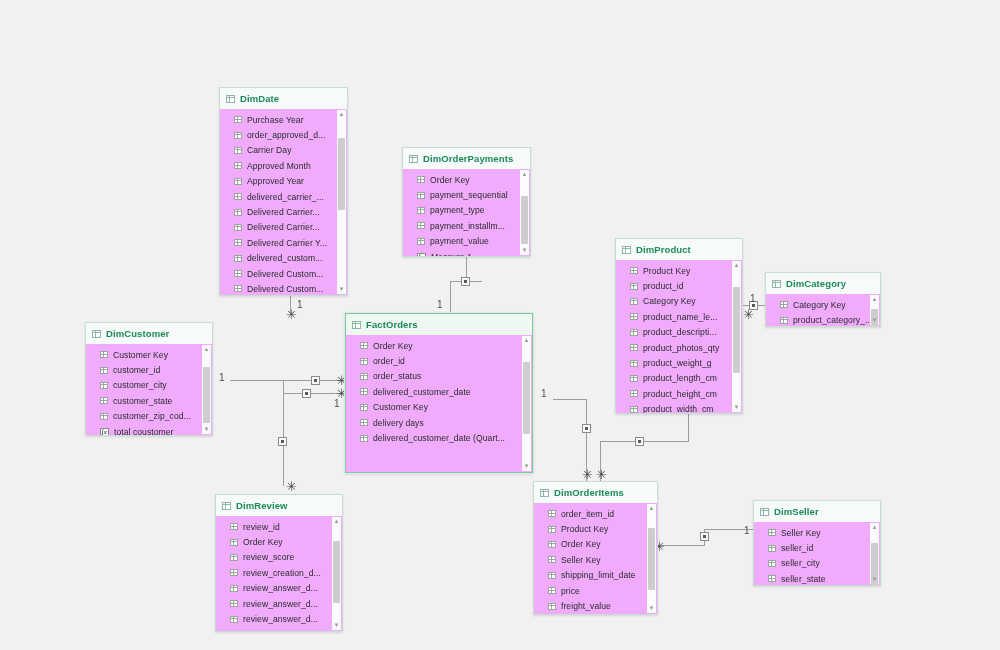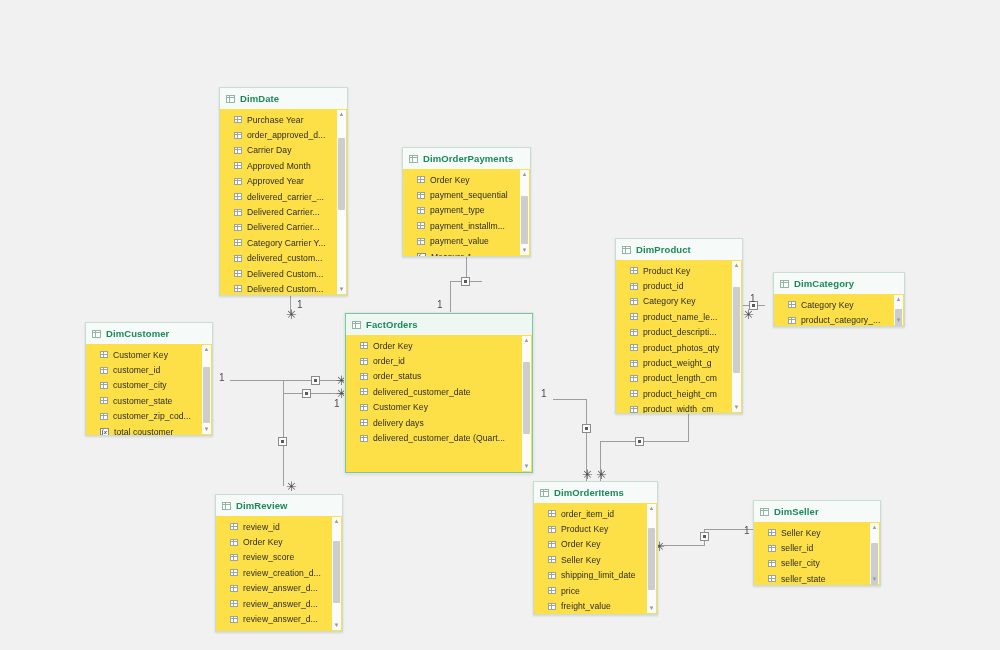--- a/index.html
+++ b/index.html
@@ -24,21 +24,21 @@
   }
   .handle:after{
     content:"";position:absolute;left:2px;top:2px;width:3px;height:3px;
     background:#5a5a5a;
   }
   .star{position:absolute;color:#4c4c4c;font-size:13px;line-height:1;}
 
   
   .tbl{
     position:absolute;
-    background:#fde047;
+    background:#f0abfc;
     border:1px solid #c9ddd2;
     box-shadow:0 1px 2px rgba(0,0,0,.12);
     box-sizing:border-box;
     overflow:hidden;
   }
   .tbl.sel{ border:1px solid #7fc4a4; box-shadow:0 0 0 1px #d8ece2,0 1px 3px rgba(0,0,0,.16); }
   .tbl .hdr{
     height:21px;display:flex;align-items:center;gap:5px;
     padding:0 6px;background:#f6faf8;box-sizing:border-box;
   }
@@ -162,21 +162,21 @@
           <div class="fld">
             <span class="ic ic-table"></span>
             <span class="fname">Delivered Carrier...</span>
           </div>
           <div class="fld">
             <span class="ic ic-table"></span>
             <span class="fname">Delivered Carrier...</span>
           </div>
           <div class="fld">
             <span class="ic ic-table"></span>
-            <span class="fname">Category Carrier Y...</span>
+            <span class="fname">Delivered Carrier Y...</span>
           </div>
           <div class="fld">
             <span class="ic ic-table"></span>
             <span class="fname">delivered_custom...</span>
           </div>
           <div class="fld">
             <span class="ic ic-table"></span>
             <span class="fname">Delivered Custom...</span>
           </div>
           <div class="fld">
@@ -273,21 +273,21 @@
             <span class="ic ic-table"></span>
             <span class="fname">product_width_cm</span>
           </div>
         </div>
         <div class="sbar">
           <div class="sb-up">▲</div>
           <div class="sb-thumb" style="top:26px;height:86px;"></div>
           <div class="sb-dn">▼</div>
         </div>
       </div>
-      <div class="tbl" style="left: 765px; top: 272px; width: 132px; height: 55px; margin-left: 8px;">
+      <div class="tbl" style="left: 765px; top: 272px; width: 116px; height: 55px;">
         <div class="hdr">
           <span class="ic ic-table"></span>
           <span class="tname">DimCategory</span>
         </div>
         <div class="fields">
           <div class="fld">
             <span class="ic ic-table"></span>
             <span class="fname">Category Key</span>
           </div>
           <div class="fld">

